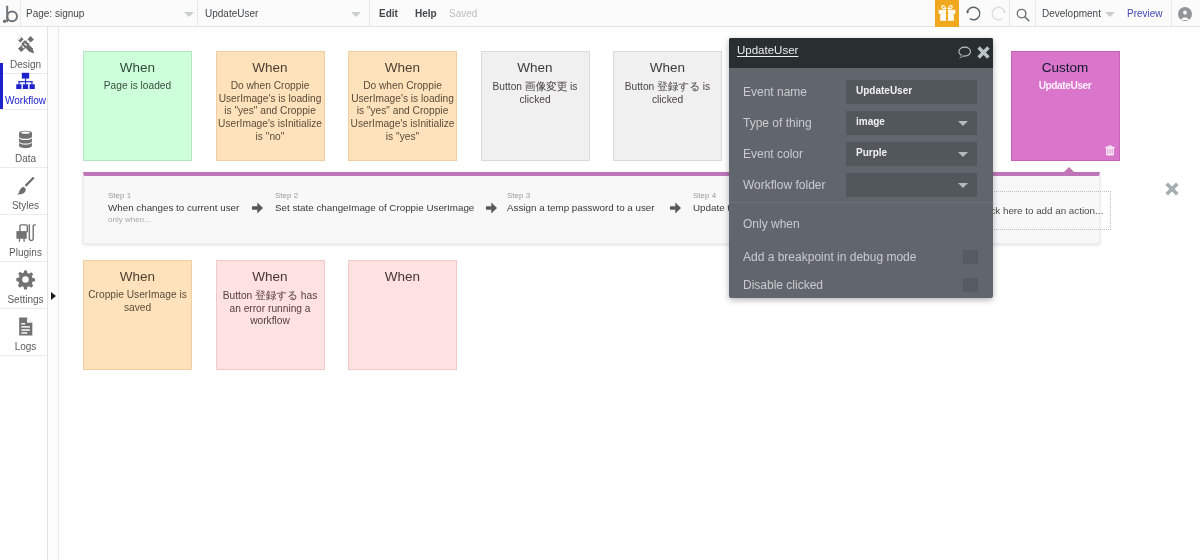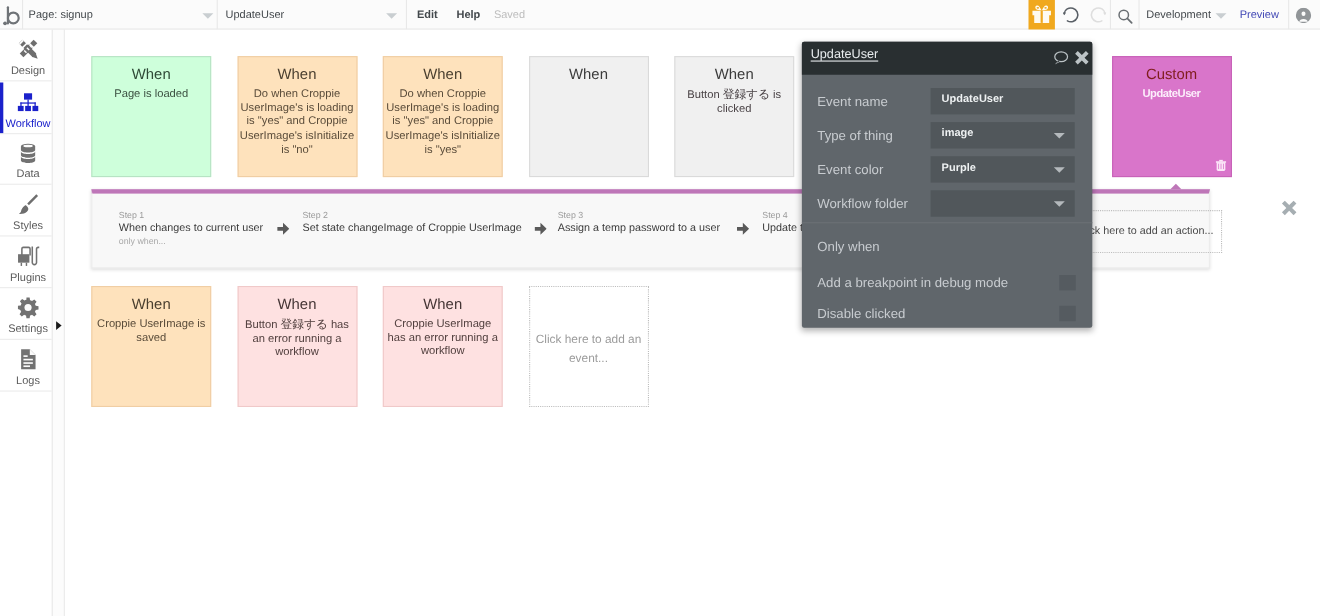--- a/index.html
+++ b/index.html
@@ -48,21 +48,21 @@
   .ev.orange{background:#fee2bc;border:1px solid #f0cea4;}
   .ev.orange .t{color:#4a3f2f;}
   .ev.orange .d{color:#5a4c3a;}
   .ev.grey{background:#f0f0f0;border:1px solid #dadada;}
   .ev.grey .t{color:#3b3b3b;}
   .ev.grey .d{color:#4a4346;}
   .ev.pink{background:#fee1e1;border:1px solid #f0c9c9;}
   .ev.pink .t{color:#453535;}
   .ev.pink .d{color:#52403f;}
   .ev.purple{background:#d975ca;border:1px solid #c862b8;}
-  .ev.purple .t{color:#7f1d1d;font-weight:normal;}
+  .ev.purple .t{color:#0f172a;font-weight:normal;}
   .ev.purple .d{color:#fceefb;font-size:10.2px;font-weight:bold;letter-spacing:-0.45px;}
   .ev.dashed{background:#fff;border:1px dotted #bdbdbd;color:#9b9b9b;font-size:10.8px;}
   .ev.dashed .ph{padding-top:40px;line-height:17px;}
   .cjk{font-size:1.06em;letter-spacing:-0.2px;}
   .trash{position:absolute;right:4px;bottom:4px;width:10px;height:11.5px;}
 
   
   .steps{position:absolute;background:#f8f8f8;box-sizing:border-box;
          border:1px solid #ececec;border-top:4px solid #be76b8;
          box-shadow:0 1px 3px rgba(0,0,0,0.13);}
@@ -166,21 +166,21 @@
               <path d="M19.9 16.1 L22.0 22.2 L15.9 20.1 Z"></path>
               <path d="M21.6 6.2 L17.8 2.4 L14.2 6.0 L18.0 9.8 Z"></path>
               <path d="M16.8 11.0 L13.0 7.2 L3.4 16.8 L7.2 20.6 Z"></path>
               <path d="M13.6 8.0 L16.0 10.4" stroke="#fbfbfb" stroke-width="1.5"></path>
               <path d="M10.8 10.8 L13.2 13.2" stroke="#fbfbfb" stroke-width="1.5"></path>
               <path d="M8.0 13.6 L10.4 16.0" stroke="#fbfbfb" stroke-width="1.5"></path>
             </g>
           </svg></div>
         <div class="sb-label">Design</div>
       </div>
-      <div class="sb-item active" style="top: 48px;">
+      <div class="sb-item active" style="top: 36px;">
         <div class="sb-active-bar"></div>
         <div class="sb-icon"><svg viewBox="0 0 24 24" width="21" height="21">
             <g fill="#1b21cb">
               <rect x="7.8" y="3.2" width="8.4" height="6.6"></rect>
               <rect x="1.4" y="16.3" width="6.0" height="5.4"></rect>
               <rect x="9.0" y="16.3" width="6.0" height="5.4"></rect>
               <rect x="16.6" y="16.3" width="6.0" height="5.4"></rect>
               <rect x="11.4" y="9.6" width="1.3" height="6.8"></rect>
               <rect x="4.0" y="12.7" width="16.0" height="1.3"></rect>
               <rect x="4.0" y="12.7" width="1.3" height="3.8"></rect>
@@ -258,20 +258,21 @@
       <div class="ev orange" style="left: 156.5px; top: 24px;">
         <div class="t">When</div>
         <div class="d">Do when Croppie UserImage's is loading is "yes" and Croppie UserImage's isInitialize is "no"</div>
       </div>
       <div class="ev orange" style="left: 289px; top: 24px;">
         <div class="t">When</div>
         <div class="d">Do when Croppie UserImage's is loading is "yes" and Croppie UserImage's isInitialize is "yes"</div>
       </div>
       <div class="ev grey" style="left: 421.5px; top: 24px;">
         <div class="t">When</div>
+        <div class="d">Button <span class="cjk">画像変更</span> is clicked</div>
       </div>
       <div class="ev grey" style="left: 554px; top: 24px;">
         <div class="t">When</div>
         <div class="d">Button <span class="cjk">登録する</span> is clicked</div>
       </div>
       <div class="ev purple" style="left: 951.5px; top: 24px;">
         <div class="t">Custom</div>
         <div class="d">UpdateUser</div>
         <svg class="trash" viewBox="0 0 12 14">
           <path d="M1.2 3.0 h9.6 v8.2 a1.6 1.6 0 0 1-1.6 1.6 h-6.4 a1.6 1.6 0 0 1-1.6-1.6 z" fill="#fbe7f8"></path>
@@ -287,24 +288,20 @@
       <div class="ev orange" style="left: 24px; top: 233px;">
         <div class="t">When</div>
         <div class="d">Croppie UserImage is saved</div>
       </div>
       <div class="ev pink" style="left: 156.5px; top: 233px;">
         <div class="t">When</div>
         <div class="d">Button <span class="cjk">登録する</span> has an error running a workflow</div>
       </div>
       <div class="ev pink" style="left: 289px; top: 233px;">
         <div class="t">When</div>
-        <div class="d">Croppie UserImage has an error running a workflow</div>
-      </div>
-      <div class="ev dashed" style="left: 421.5px; top: 233px;">
-        <div class="ph">Click here to add an event...</div>
       </div>
       <div class="steps" style="left: 24px; top: 145px; width: 1017px; height: 72px;">
         <div class="step" style="left: 24px;">
           <div class="n">Step 1</div>
           <div class="ti">When changes to current user</div>
           <div class="sub">only when...</div>
         </div>
         <div class="step" style="left: 191px;">
           <div class="n">Step 2</div>
           <div class="ti">Set state changeImage of Croppie UserImage</div>

